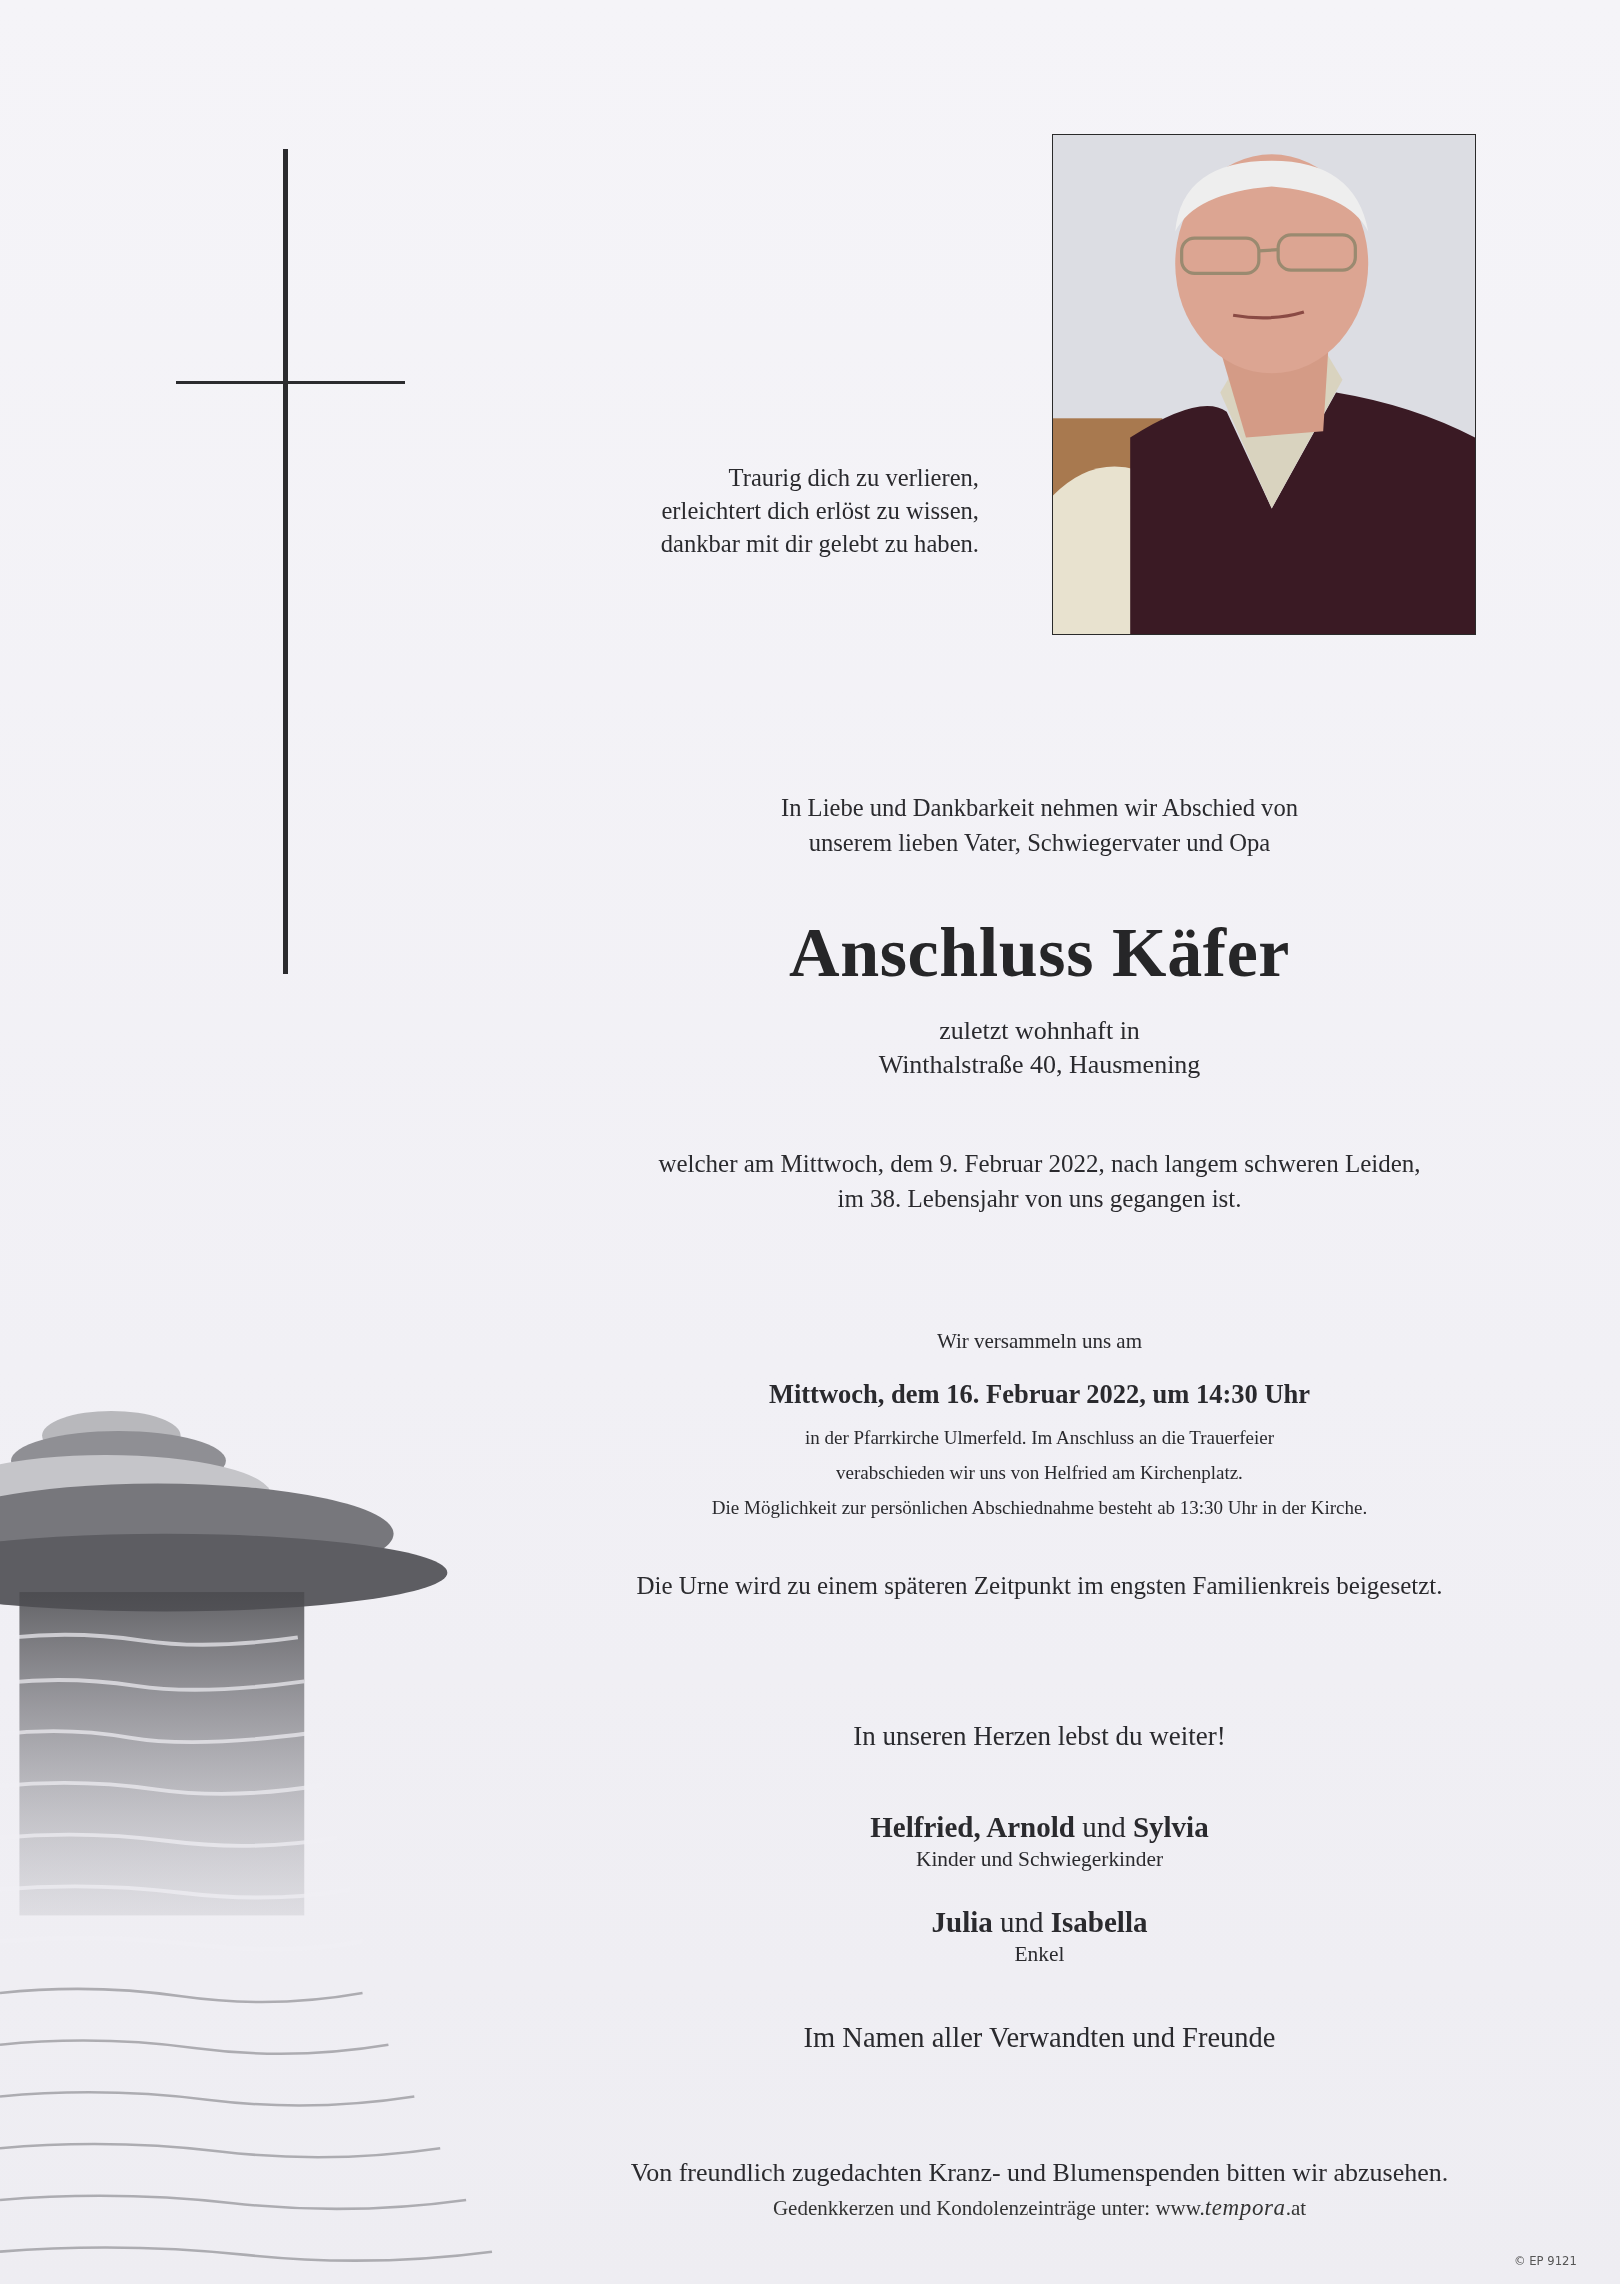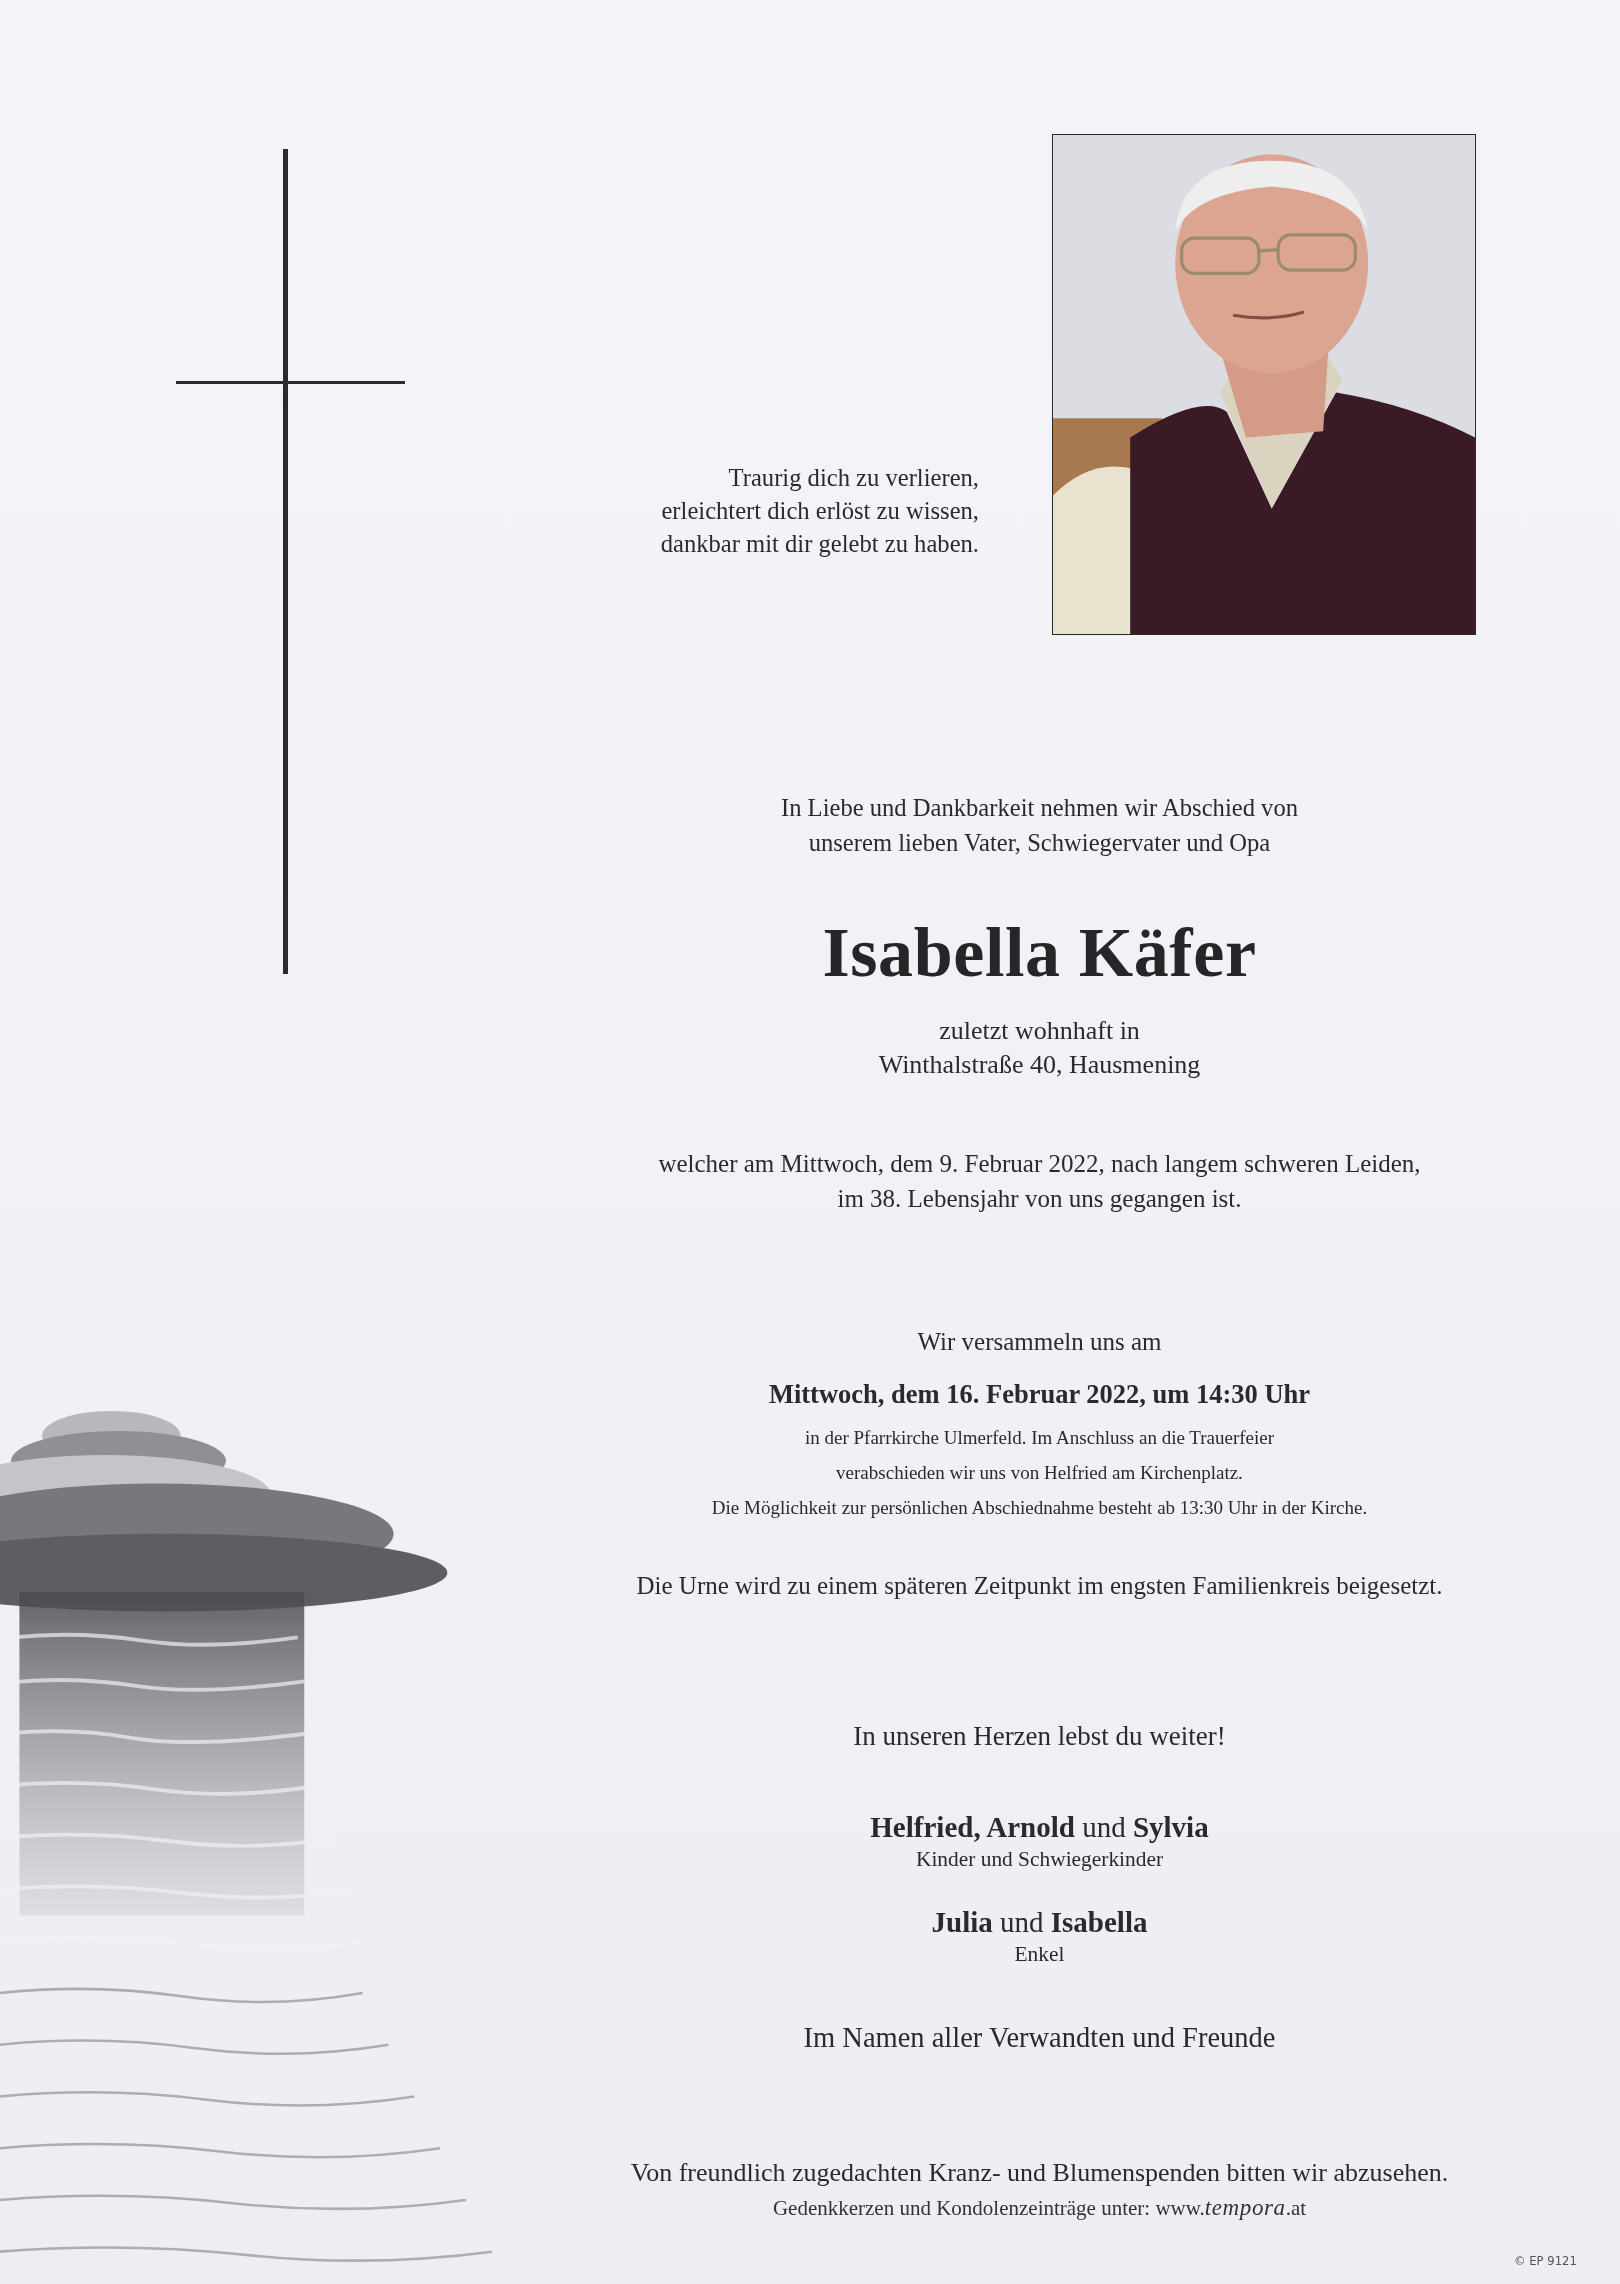--- a/index.html
+++ b/index.html
@@ -68,21 +68,21 @@
     .deceased-name {
       top: 875px;
       font-size: 70px;
       font-weight: bold;
       line-height: 84px;
       color: #262628;
       letter-spacing: 0.6px;
     }
     .residence { top: 978px; font-size: 26px; line-height: 34px; }
     .death-info { top: 1110px; font-size: 25px; line-height: 35px; }
-    .gather-intro { top: 1288px; font-size: 25px; line-height: 35px; }
+    .gather-intro { top: 1288px; font-size: 21px; line-height: 35px; }
     .gather-date {
       top: 1341px;
       font-size: 26.5px;
       font-weight: bold;
       line-height: 35px;
     }
     .ceremony { top: 1384px; font-size: 19px; line-height: 35px; }
     .urn { top: 1532px; font-size: 25px; line-height: 35px; }
     .heart-line { top: 1682px; font-size: 27px; line-height: 36px; }
 
@@ -156,21 +156,21 @@
     <div>Traurig dich zu verlieren,</div>
     <div>erleichtert dich erlöst zu wissen,</div>
     <div>dankbar mit dir gelebt zu haben.</div>
   </div>
 
   <div class="center-col intro">
     <div>In Liebe und Dankbarkeit nehmen wir Abschied von</div>
     <div>unserem lieben Vater, Schwiegervater und Opa</div>
   </div>
 
-  <div class="center-col deceased-name">Isabella Käfer</div>
+  <div class="center-col deceased-name">Anschluss Käfer</div>
 
   <div class="center-col residence">
     <div>zuletzt wohnhaft in</div>
     <div>Winthalstraße 40, Hausmening</div>
   </div>
 
   <div class="center-col death-info">
     <div>welcher am Mittwoch, dem 9. Februar 2022, nach langem schweren Leiden,</div>
     <div>im 38. Lebensjahr von uns gegangen ist.</div>
   </div>

